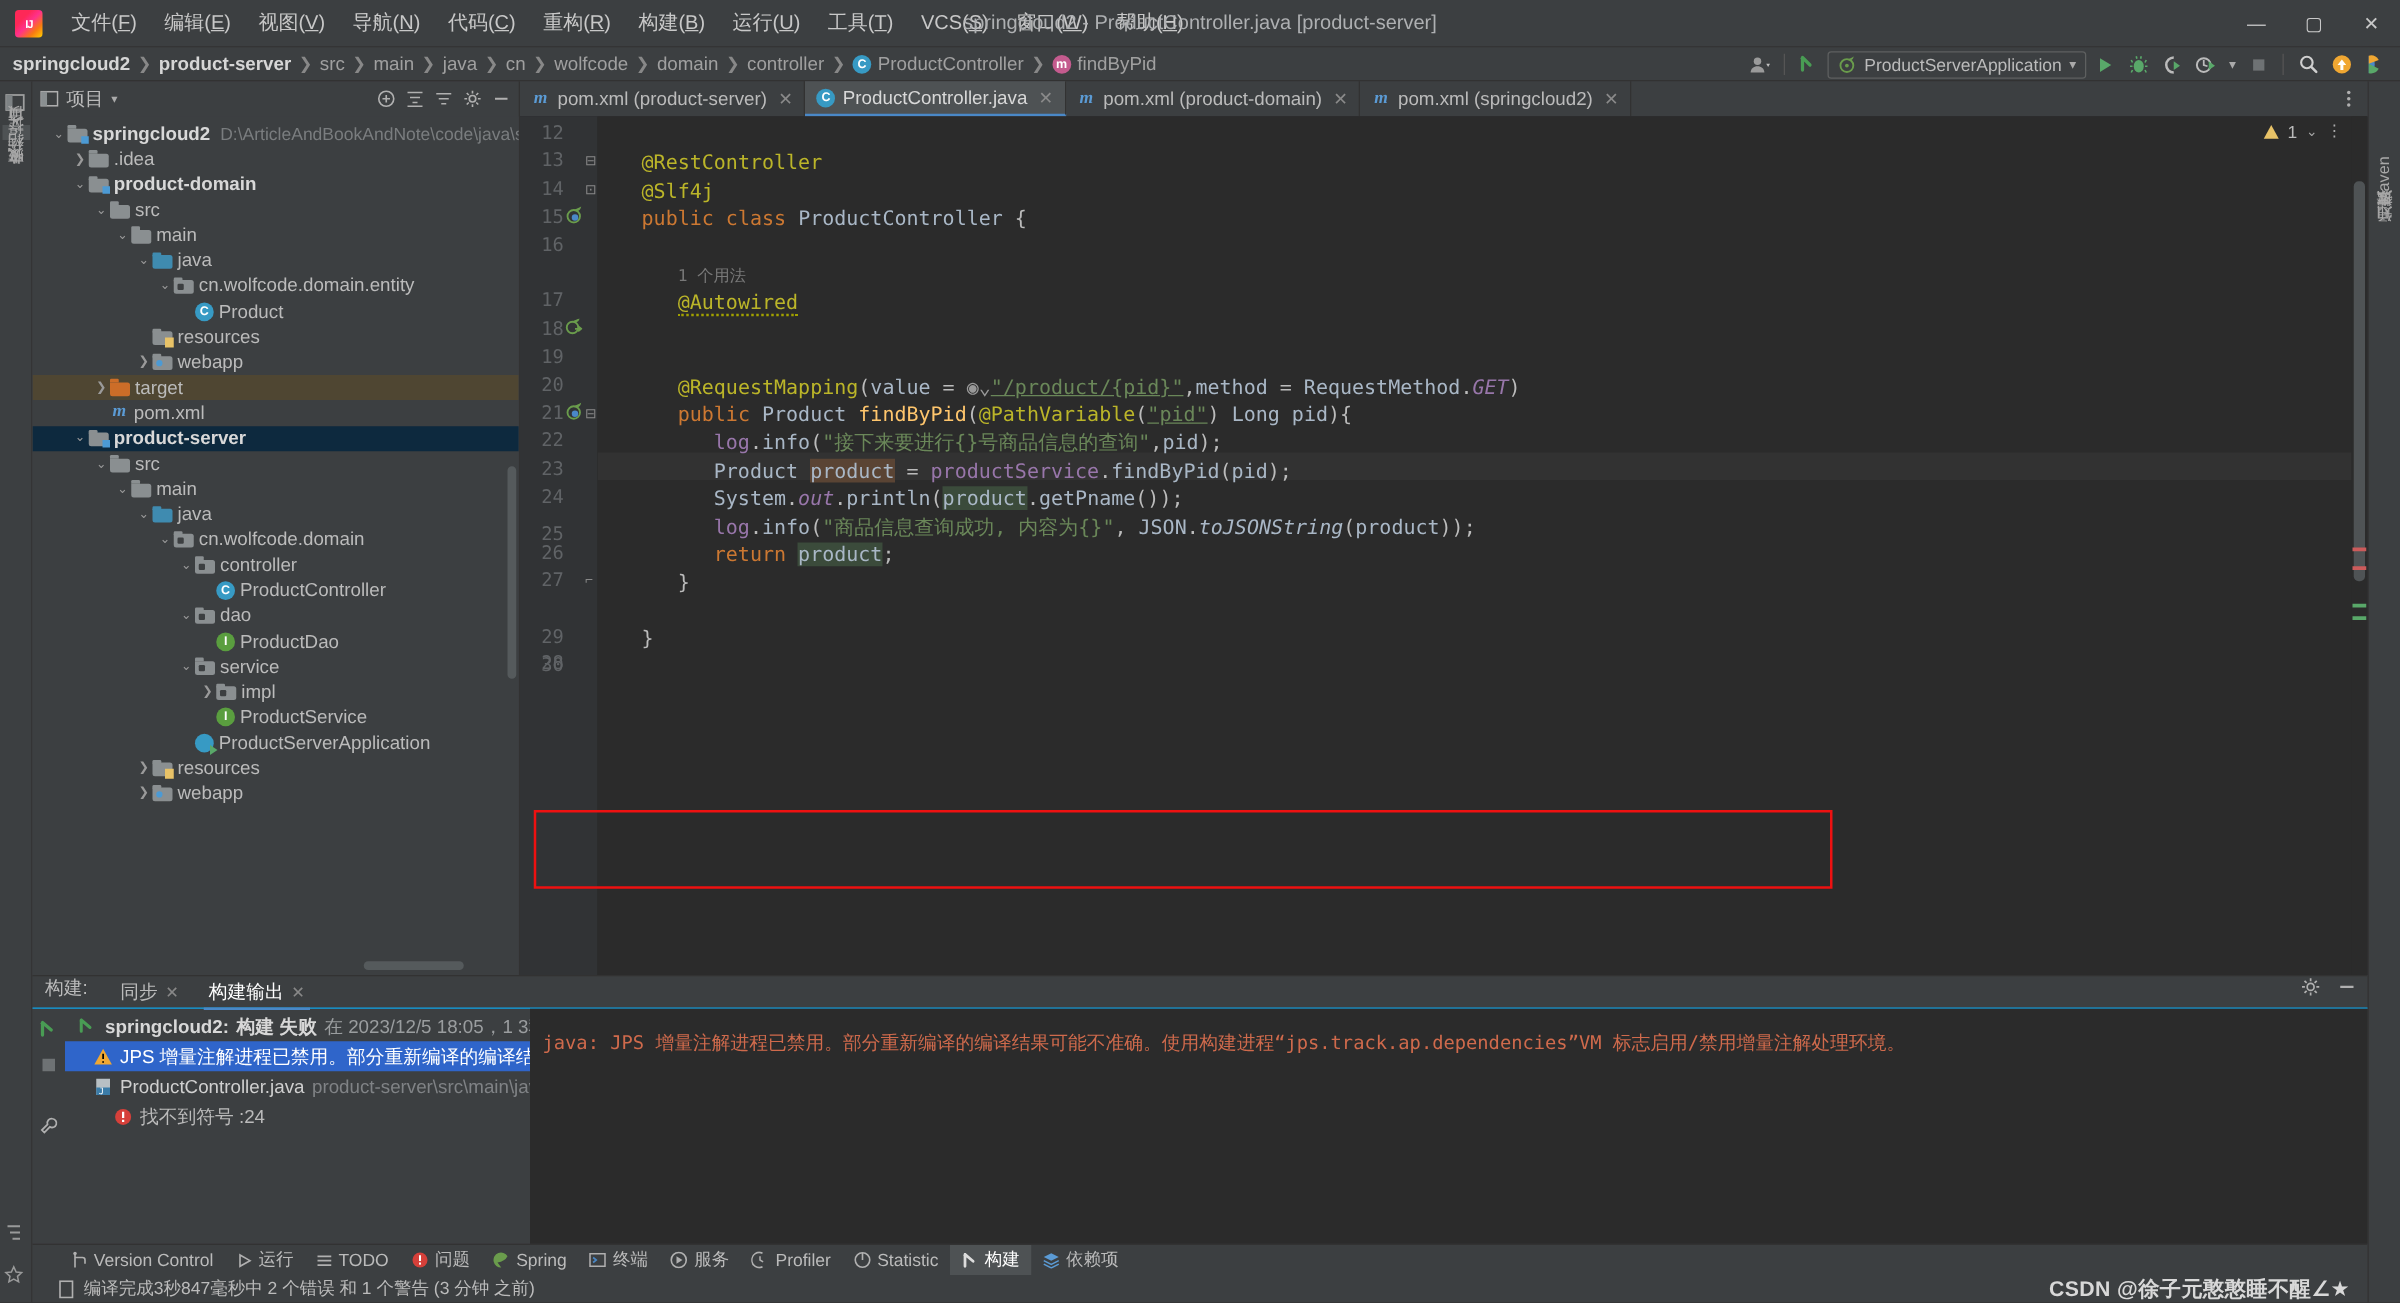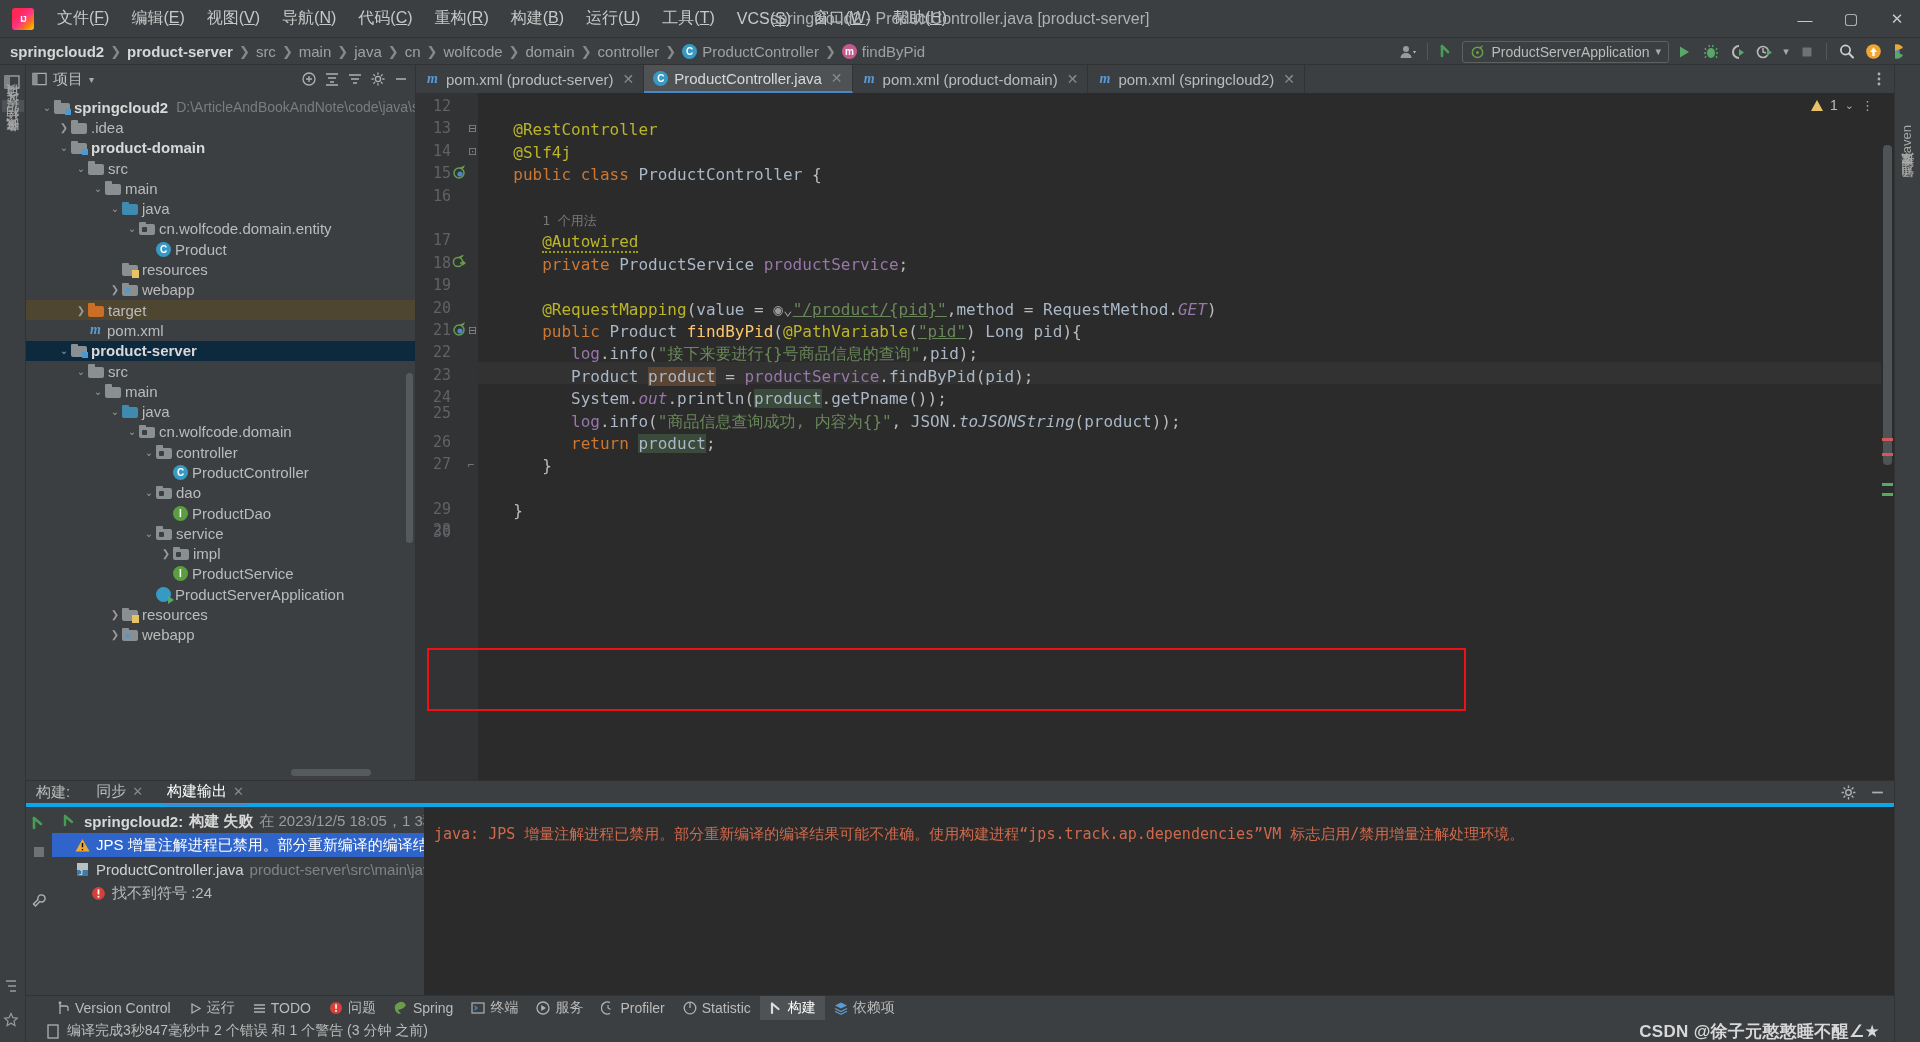--- a/index.html
+++ b/index.html
@@ -142,21 +142,21 @@
   .hlword{background:#3b4b3b;} .hlword2{background:#5a4434;}
   .scrollv { position:absolute; right:0; top:0; width:13px; bottom:0; background:#2b2b2b;}
   .scroll-thumb { position:absolute; right:2px; width:9px; background:#4f5355; border-radius:4px;}
   .err-stripe { position:absolute; right:1px; width:11px; height:3px; }
 
   .ed-topright { position:absolute; right:20px; top:4px; display:flex; align-items:center; gap:7px; z-index:5; font-size:14px; color:#bbb;}
   .warn-tri { width:0;height:0;border-left:6px solid transparent;border-right:6px solid transparent;border-bottom:11px solid #e8c267;}
 
   
   .bottom { height:215px; flex:0 0 215px; display:flex; flex-direction:column; background:#3c3f41; border-top:1px solid #323232;}
-  .bp-tabs { height:26px; display:flex; align-items:center; padding-left:10px; gap:0; position:relative; border-bottom:4px solid #0ea5e9;}
+  .bp-tabs { height:26px; display:flex; align-items:flex-start; padding-left:10px; gap:0; position:relative; border-bottom:1px solid #0ea5e9;}
   .bp-label { font-size:15px; color:#bbb; margin-right:14px;}
   .bp-tab { font-size:15px; color:#bbb; padding:3px 12px 4px 12px; display:flex; align-items:center; gap:6px; cursor:default; position:relative;}
   .bp-tab.active { color:#fff; }
   .bp-tab.active::after{content:"";position:absolute;left:8px;right:8px;bottom:-1px;height:2px;background:#4a88c7;}
   .bp-tab .x{color:#888;font-size:13px;}
   .bp-right { position:absolute; right:8px; display:flex; align-items:center; gap:12px;}
   .bp-body { flex:1 1 auto; display:flex; min-height:0; }
   .bp-rail { width:26px; flex:0 0 26px; display:flex; flex-direction:column; align-items:center; padding-top:8px; gap:12px;}
   .bp-tree { width:372px; flex:0 0 372px; background:#3c3f41; padding-top:2px; overflow:hidden;}
   .bpr { height:24px; display:flex; align-items:center; font-size:15px; white-space:nowrap; padding-left:6px; gap:6px;}
@@ -631,21 +631,21 @@
                 <div class="ln" style="top: 71.2px;">15</div>
                 <div class="ln" style="top: 93.6px;">16</div>
                 <div class="ln" style="top: 138.4px;">17</div>
                 <div class="ln" style="top: 160.8px;">18</div>
                 <div class="ln" style="top: 183.2px;">19</div>
                 <div class="ln" style="top: 205.6px;">20</div>
                 <div class="ln" style="top: 228px;">21</div>
                 <div class="ln" style="top: 250.4px;">22</div>
                 <div class="ln" style="top: 272.8px;">23</div>
                 <div class="ln" style="top: 295.2px;">24</div>
-                <div class="ln" style="top: 311px;">25</div>
+                <div class="ln" style="top: 325px;">25</div>
                 <div class="ln" style="top: 340px;">26</div>
                 <div class="ln" style="top: 362.4px;">27</div>
                 <div class="ln" style="top: 384.8px; margin-top: 43px;">28</div>
                 <div class="ln" style="top: 407.2px;">29</div>
                 <div class="ln" style="top: 429.6px;">30</div>
                 <div class="gic" style="top: 72.2px;">
                   <svg width="14" height="14" viewBox="0 0 14 14">
                     <circle cx="7" cy="8" r="5" fill="none" stroke="#6a9c4c" stroke-width="1.5"></circle>
                     <path d="M7 3 Q12 1 13 0 Q12.5 3 10 4" fill="#6a9c4c"></path>
                     <circle cx="8" cy="9" r="2.6" fill="#4a88c7"></circle>
@@ -673,21 +673,20 @@
             <div class="code" id="code">
 
               <div class="hl-line" style="top:268.8px;background:#323232;"></div>
             <div class="cl" style="top: 4px; left: 16px;"></div>
                 <div class="cl" style="top: 26.4px; left: 35.26px;"><span class="an">@RestController</span></div>
                 <div class="cl" style="top: 48.8px; left: 35.26px;"><span class="an">@Slf4j</span></div>
                 <div class="cl" style="top: 71.2px; left: 35.26px;"><span class="kw">public</span> <span class="kw">class</span> <span class="id">ProductController</span> {</div>
                 <div class="cl" style="top: 93.6px; left: 35.26px;"></div>
                 <div class="cl" style="top: 116px; left: 64.15px;"><span class="usage">1 个用法</span></div>
                 <div class="cl" style="top: 138.4px; left: 64.15px;"><span class="an squig">@Autowired</span></div>
-                <div class="cl" style="top: 160.8px; left: 64.15px;"><span class="kw">private</span> <span class="id">ProductService</span> <span class="fld">productService</span>;</div>
                 <div class="cl" style="top: 183.2px; left: 35.26px;"></div>
                 <div class="cl" style="top: 205.6px; left: 64.15px;"><span class="an">@RequestMapping</span>(<span class="id">value</span> = <span style="color:#999;">◉⌄</span><span class="str ul">"/product/{pid}"</span>,<span class="id">method</span> = <span class="id">RequestMethod</span>.<span class="stat">GET</span>)</div>
                 <div class="cl" style="top: 228px; left: 64.15px;"><span class="kw">public</span> <span class="id">Product</span> <span class="mth">findByPid</span>(<span class="an">@PathVariable</span>(<span class="str ul">"pid"</span>) <span class="id">Long</span> <span class="id">pid</span>){</div>
                 <div class="cl" style="top: 250.4px; left: 93.04px;"><span class="fld">log</span>.<span class="id">info</span>(<span class="str">"接下来要进行{}号商品信息的查询"</span>,<span class="id">pid</span>);</div>
                 <div class="cl" style="top: 272.8px; left: 93.04px;"><span class="id">Product</span> <span class="id hlword2">product</span> = <span class="fld">productService</span>.<span class="id">findByPid</span>(<span class="id">pid</span>);</div>
                 <div class="cl" style="top: 295.2px; left: 93.04px;"><span class="id">System</span>.<span class="stat">out</span>.<span class="id">println</span>(<span class="id hlword">product</span>.<span class="id">getPname</span>());</div>
                 <div class="cl" style="top: 317.6px; left: 93.04px;"><span class="fld">log</span>.<span class="id">info</span>(<span class="str">"商品信息查询成功, 内容为{}"</span>, <span class="id">JSON</span>.<span class="id" style="font-style:italic">toJSONString</span>(<span class="id">product</span>));</div>
                 <div class="cl" style="top: 340px; left: 93.04px;"><span class="kw">return</span> <span class="id hlword">product</span>;</div>
                 <div class="cl" style="top: 362.4px; left: 64.15px;">}</div>
                 <div class="cl" style="top: 384.8px; left: 35.26px;"></div>

